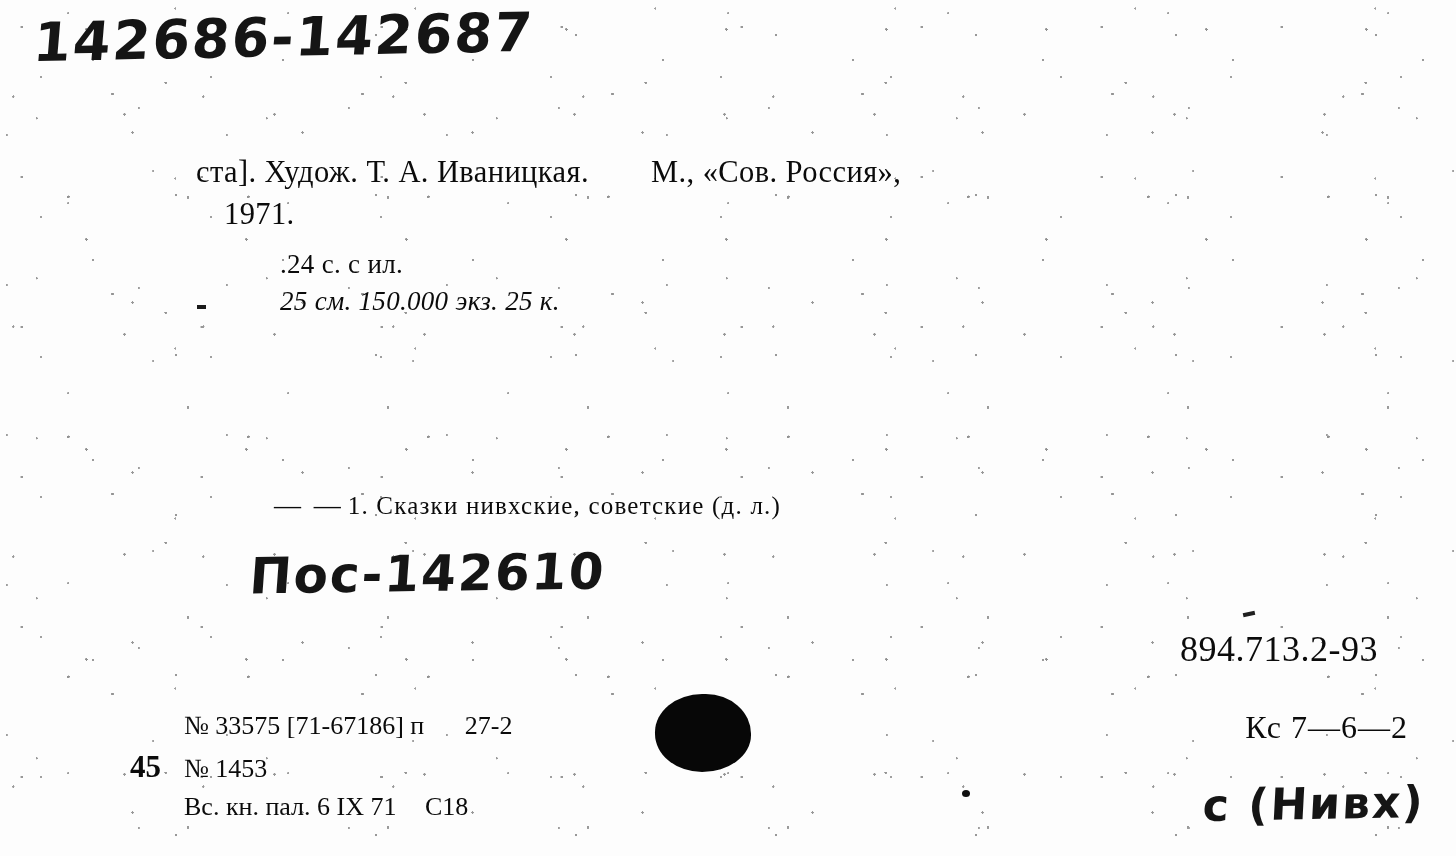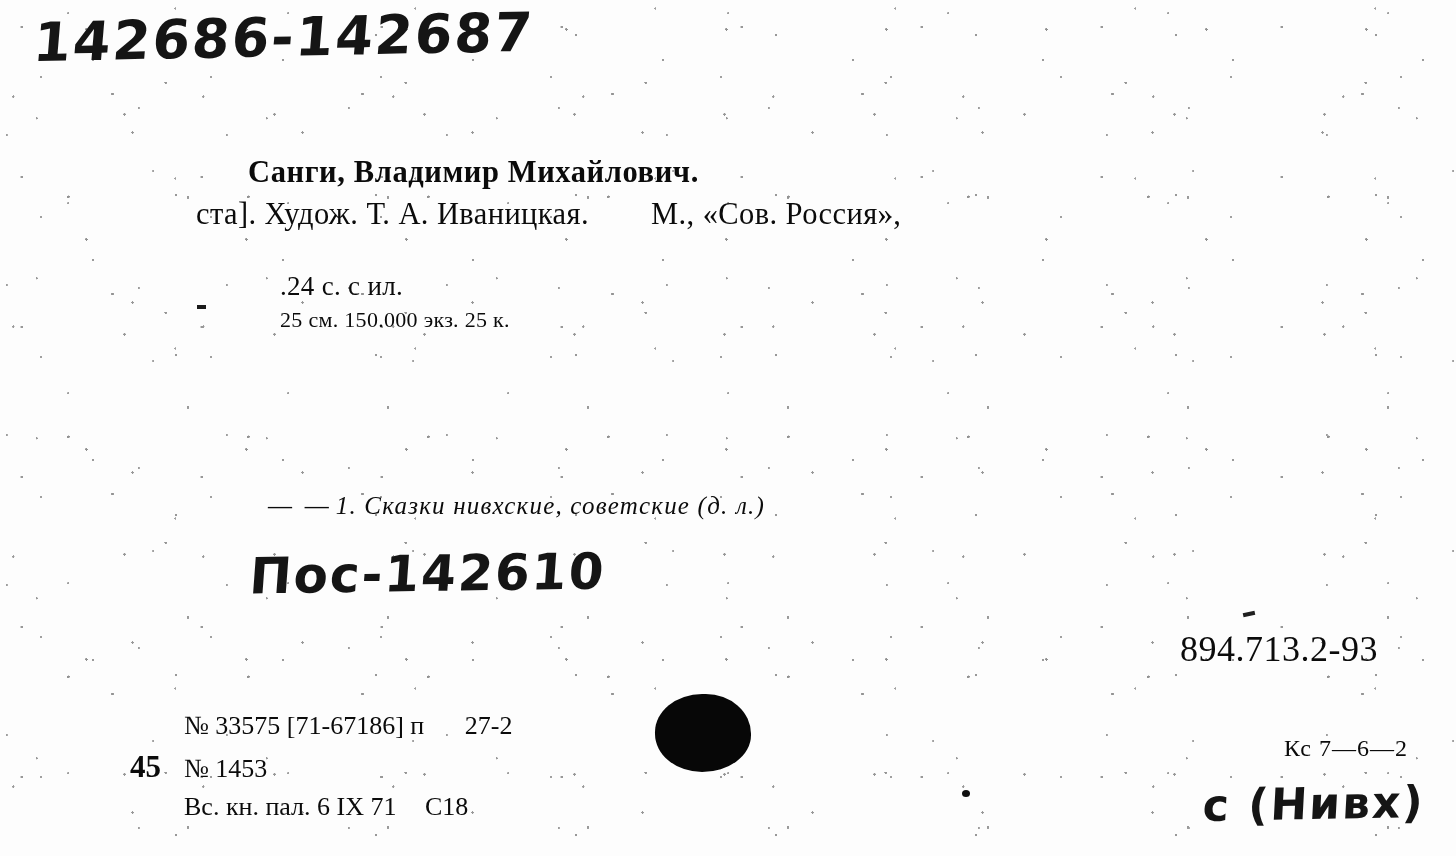--- a/index.html
+++ b/index.html
@@ -90,39 +90,39 @@
     letter-spacing: 0.4px;
   }
   #biblio .title-cont2 {
     padding-left: 28px;
     letter-spacing: 0.4px;
   }
   #biblio .phys {
     padding-left: 84px;
     font-size: 27px;
     letter-spacing: 0.3px;
-    margin-top: 32px;
+    margin-top: 10px;
   }
   #biblio .phys2 {
     padding-left: 84px;
-    font-size: 22px;
+    font-size: 27px;
     letter-spacing: 0.3px;
+    font-style: italic;
   }
   .wide-sp { display: inline-block; width: 46px; }
   .wide-sp2 { display: inline-block; width: 22px; }
 
   
   #tracing {
     position: absolute;
-    left: 268px;
+    left: 274px;
     top: 490px;
     font-size: 25px;
     letter-spacing: 1.2px;
     white-space: nowrap;
-    font-style: italic;
   }
   #tracing .dashes {
     font-size: 27px;
     letter-spacing: 3px;
     margin-right: 4px;
   }
 
   
   #shelf-hand {
     position: absolute;
@@ -137,22 +137,22 @@
   #udc {
     position: absolute;
     right: 78px;
     top: 628px;
     font-size: 36px;
     letter-spacing: 0.5px;
   }
   #kc {
     position: absolute;
     right: 48px;
-    top: 735px;
-    font-size: 24px;
+    top: 709px;
+    font-size: 32px;
     letter-spacing: 1px;
   }
   #hand-bottom-right {
     position: absolute;
     right: 32px;
     top: 778px;
     font-size: 44px;
     transform: skewX(-4deg) rotate(-1deg);
     white-space: nowrap;
   }
@@ -216,26 +216,26 @@
 </head>
 <body>
 
 <div id="card">
 
   <div id="noise"></div>
 
   <div id="acc-top" class="hand">142686-142687</div>
 
   <div id="biblio">
-    <div class="author">Санги, Владимир Михайлович.</div>
     <div class="title-cont">
       <span>ста]. Худож. Т. А. Иваницкая.</span>
       <span class="wide-sp"></span>
       <span>М.,  «Сов.  Россия»,</span>
     </div>
+    <div class="title-cont2">1971.</div>
     <div class="phys">.24 с. с ил.</div>
     <div class="phys2">25 см. 150.000 экз. 25 к.</div>
   </div>
 
   <div id="tracing">
     <span class="dashes">— —</span><span>1. Сказки нивхские, советские  (д.  л.)</span>
   </div>
 
   <div id="shelf-hand" class="hand">Пос-142610</div>
 

